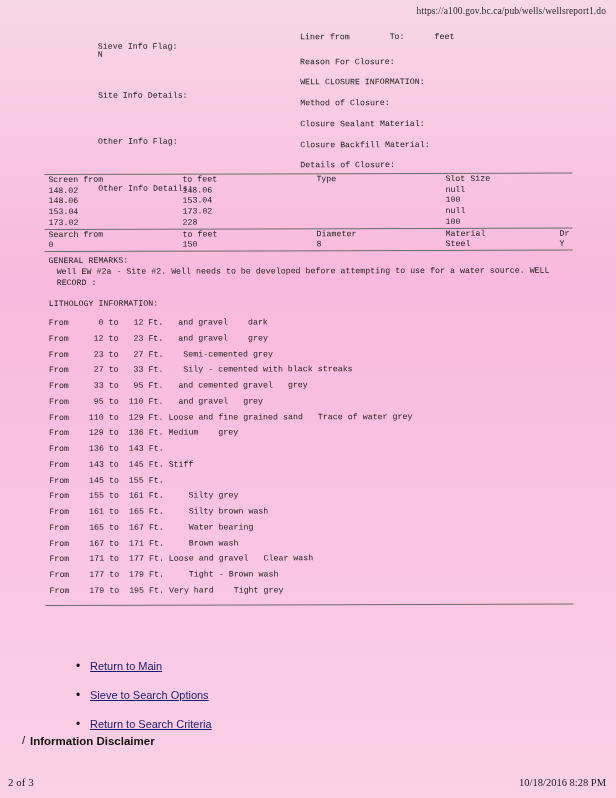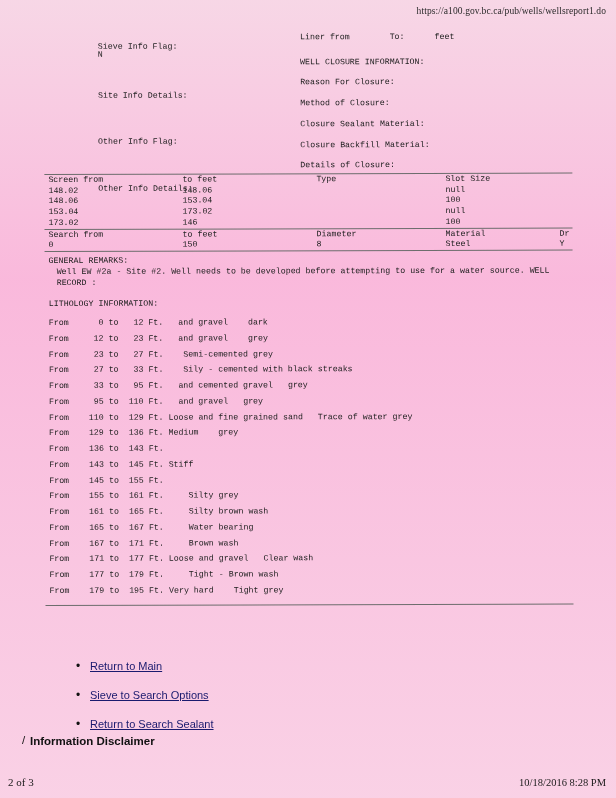--- a/index.html
+++ b/index.html
@@ -212,22 +212,22 @@
           <span></span>
         </div>
         <div class="kv">
           <span>Other Info Details:</span>
           <span></span>
         </div>
       </div>
 
       <div class="col-right">
         <div class="liner-row">Liner from        To:      feet</div>
+        <div class="kv">Reason For Closure:</div>
         <div class="kv">WELL CLOSURE INFORMATION:</div>
-        <div class="kv">Reason For Closure:</div>
         <div class="kv">Method of Closure:</div>
         <div class="kv">Closure Sealant Material:</div>
         <div class="kv">Closure Backfill Material:</div>
         <div class="kv">Details of Closure:</div>
       </div>
     </div>
 
     <hr class="rule">
 
     <table class="grid">
@@ -257,21 +257,21 @@
         </tr>
         <tr>
           <td>153.04</td>
           <td>173.02</td>
           <td></td>
           <td>null</td>
           <td></td>
         </tr>
         <tr>
           <td>173.02</td>
-          <td>146</td>
+          <td>228</td>
           <td></td>
           <td>100</td>
           <td></td>
         </tr>
       </tbody>
     </table>
 
     <hr class="rule">
 
     <table class="grid">
@@ -331,21 +331,21 @@
 
   <div class="links">
     <ul>
       <li>
         <a href="#">Return to Main</a>
       </li>
       <li>
         <a href="#">Sieve to Search Options</a>
       </li>
       <li>
-        <a href="#">Return to Search Sealant</a>
+        <a href="#">Return to Search Criteria</a>
       </li>
     </ul>
   </div>
 
   <div class="disclaimer">
     <span class="slash">/</span>
     <span>Information Disclaimer</span>
   </div>
 
   <div class="footer-left">2 of 3</div>

